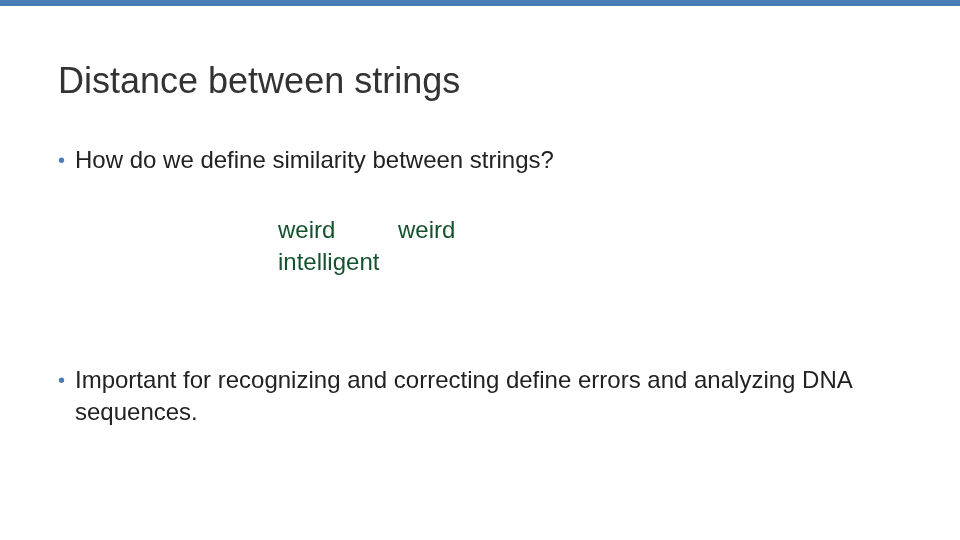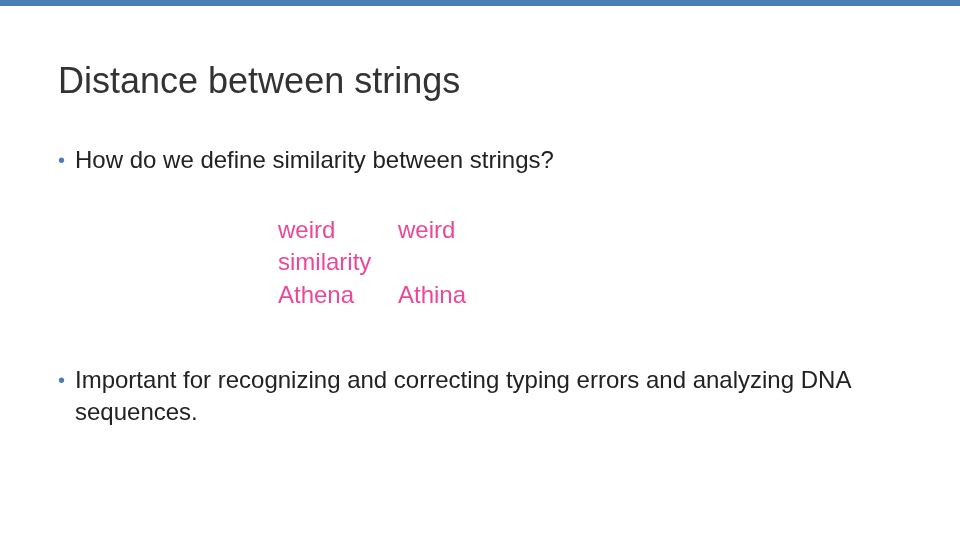--- a/index.html
+++ b/index.html
@@ -57,21 +57,21 @@
     flex: 1;
   }
   .bl-1 { top: 144px; }
   .bl-2 { top: 364px; }
   .pairs {
     position: absolute;
     top: 214px;
     left: 278px;
     font-size: 24px;
     line-height: 1.35;
-    color: #ec4899;
+    color: #14532d;
   }
   .pair-row {
     display: flex;
   }
   .pair-left {
     width: 120px;
   }
   .pair-right {
   }
 </style>
@@ -89,27 +89,23 @@
       <span class="bullet-text">How do we define similarity between strings?</span>
     </div>
   </div>
 
   <div class="pairs">
     <div class="pair-row">
       <span class="pair-left">weird</span>
       <span class="pair-right">weird</span>
     </div>
     <div class="pair-row">
-      <span class="pair-left">similarity</span>
-    </div>
-    <div class="pair-row">
-      <span class="pair-left">Athena</span>
-      <span class="pair-right">Athina</span>
+      <span class="pair-left">intelligent</span>
     </div>
   </div>
 
   <div class="bullet-list bl-2">
     <div class="bullet-row">
       <span class="bullet-dot">•</span>
-      <span class="bullet-text">Important for recognizing and correcting typing errors and analyzing DNA sequences.</span>
+      <span class="bullet-text">Important for recognizing and correcting define errors and analyzing DNA sequences.</span>
     </div>
   </div>
 </div>
 
 </body></html>

